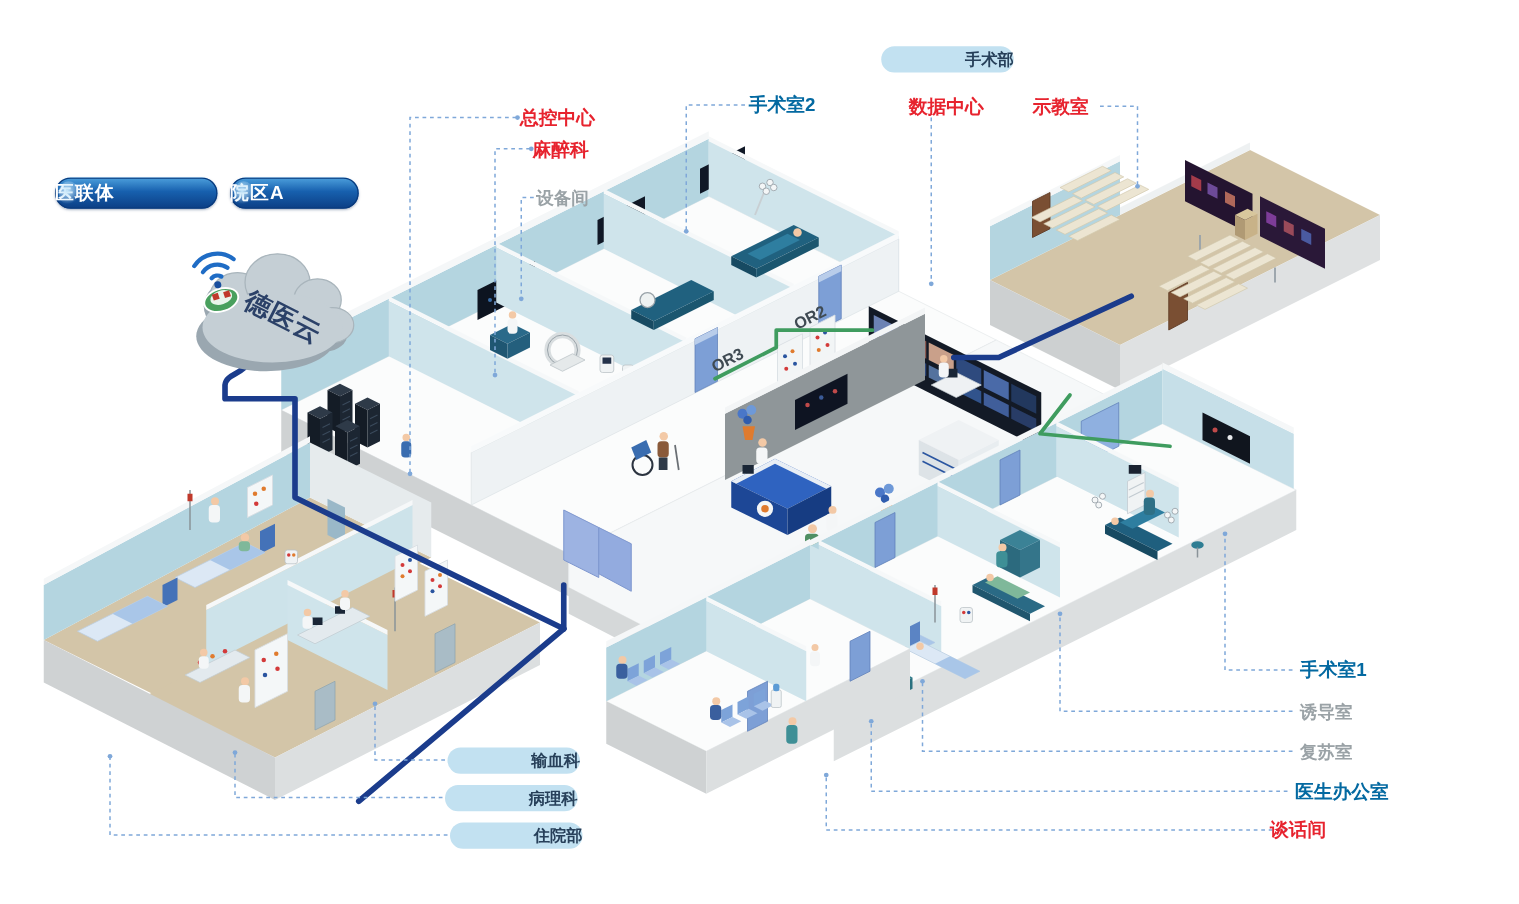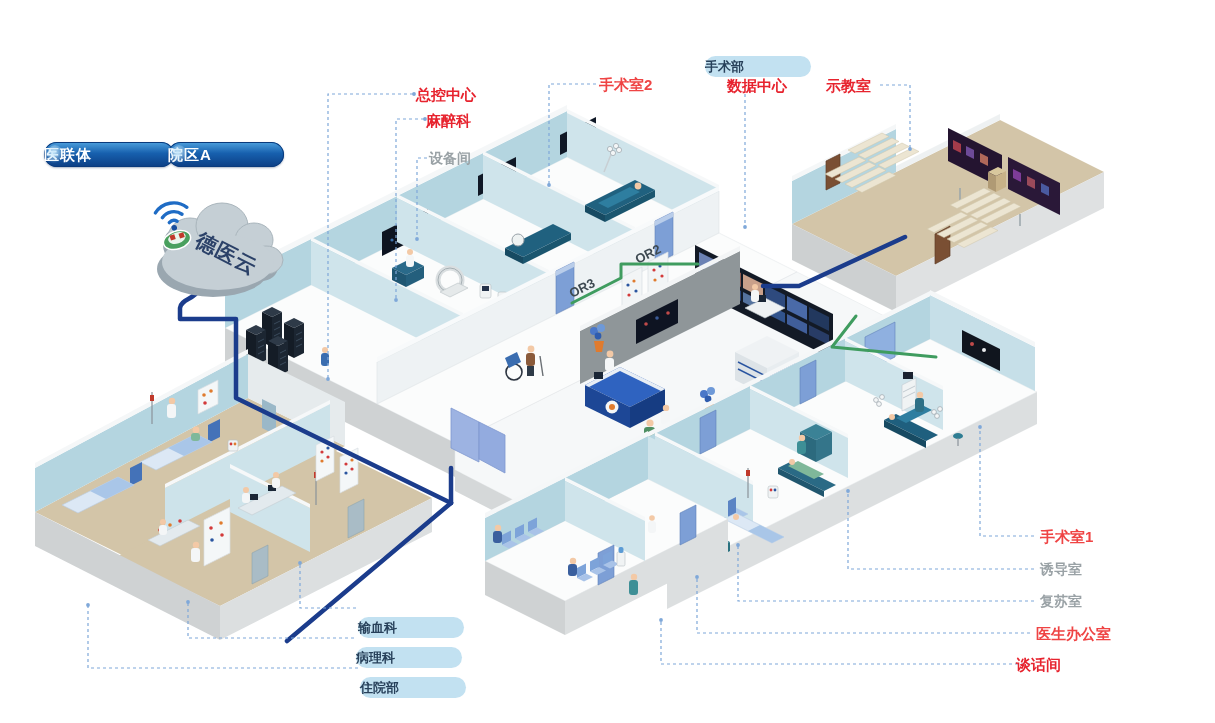--- a/index.html
+++ b/index.html
@@ -1,24 +1,24 @@
 <!DOCTYPE html>
 <html><head>
 <meta charset="utf-8">
 <style>
   html,body{margin:0;padding:0;background:#ffffff;}
   .stage{position:relative;width:1215px;height:723px;overflow:hidden;background:#ffffff;
          font-family:"Liberation Sans","DejaVu Sans",sans-serif;}
   .scene{position:absolute;left:0;top:0;}
   .lbl{position:absolute;white-space:nowrap;font-weight:bold;font-size:15px;line-height:1;}
   .lbl.red{color:#e7232e;}
-  .lbl.dark{color:#ef4444;}
+  .lbl.dark{color:#0369a1;}
   .lbl.gray{color:#9aa2a6;font-weight:bold;font-size:14px;}
   .pill{position:absolute;height:21px;border-radius:11px;background:#c2e1f1;color:#27405a;
-        font-weight:bold;font-size:13px;line-height:21px;text-align:left;margin-top:19px;}
+        font-weight:bold;font-size:13px;line-height:21px;text-align:right;}
   .dpill{position:absolute;height:25px;border-radius:13px;color:#ffffff;font-weight:bold;
          font-size:15px;line-height:25px;text-align:left;letter-spacing:1px;
          background:linear-gradient(180deg,#4da0dd 0%,#1760ae 45%,#0c3e84 100%);
          box-shadow:0 1px 2px rgba(10,40,90,.35), inset 0 0 0 1px #0a3a7c;}
   .dpill::before{content:"";position:absolute;left:3px;top:3px;width:16px;height:19px;border-radius:50%;
          background:radial-gradient(circle at 42% 40%, #c7e7fa 0%, rgba(255,255,255,0) 72%);}
 </style>
 </head>
 <body>
 
@@ -600,21 +600,21 @@
     <g transform="rotate(-10 172 215)" fill="none" stroke="#1f6cc5" stroke-width="3.4" stroke-linecap="round">
       <path d="M156,210 A 22,22 0 0 1 188,210"></path>
       <path d="M162,216 A 14,14 0 0 1 182,216"></path>
       <path d="M168,222 A 6.5,6.5 0 0 1 176,222"></path>
       <circle cx="172" cy="228" r="2.8" fill="#184e9e" stroke="none"></circle>
     </g>
   </g>
 </svg>
 
 <div class="dpill" style="left:44px;top:142px;width:130px">医联体</div>
-<div class="dpill" style="left:168px;top:142px;width:116px">院区A</div>
+<div class="dpill" style="left:184px;top:142px;width:103px">院区A</div>
 <div class="pill" style="left:705px;top:37px;width:106px">手术部</div>
 
 <div class="lbl red" style="left:416px;top:87px">总控中心</div>
 <div class="lbl red" style="left:426px;top:113px">麻醉科</div>
 <div class="lbl gray" style="left:429px;top:151px">设备间</div>
 <div class="lbl dark" style="left:599px;top:77px">手术室2</div>
 <div class="lbl red" style="left:727px;top:78px">数据中心</div>
 <div class="lbl red" style="left:826px;top:78px">示教室</div>
 
 <div class="lbl dark" style="left:1040px;top:529px">手术室1</div>

